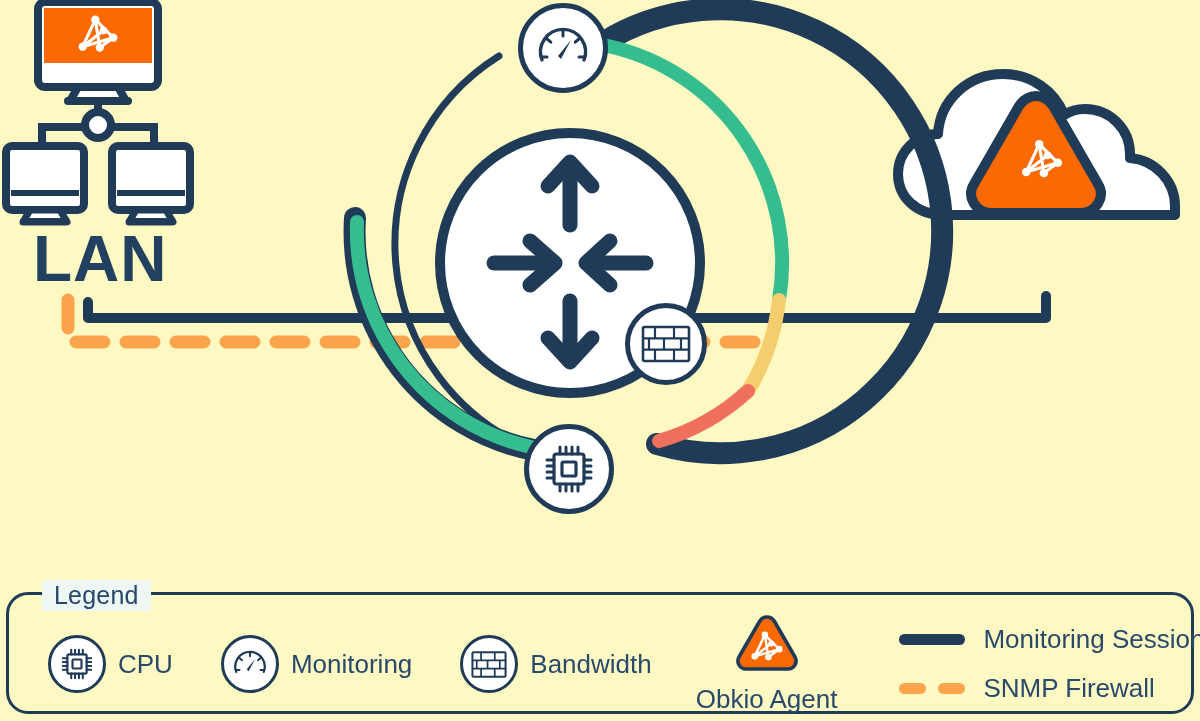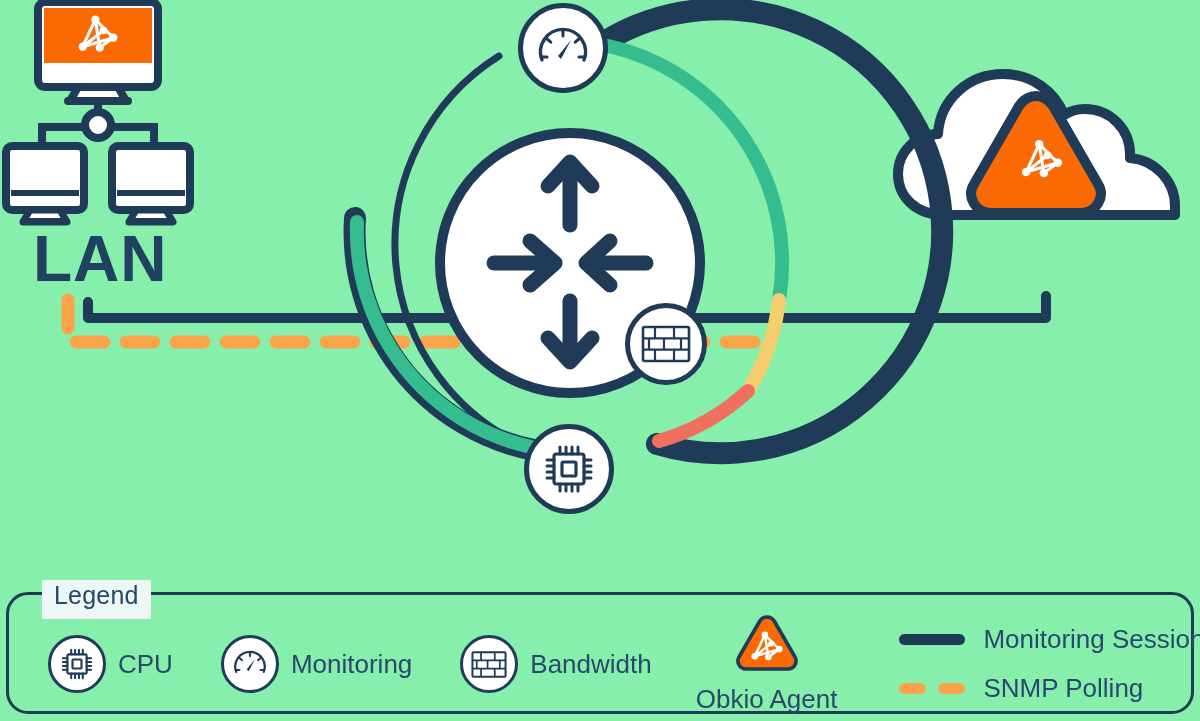--- a/index.html
+++ b/index.html
@@ -5,38 +5,38 @@
   * { box-sizing: border-box; }
   html, body {
     margin: 0; padding: 0;
     background: #ffffff;
     font-family: "Liberation Sans", sans-serif;
   }
   #stage {
     position: relative;
     width: 1200px;
     height: 721px;
-    background: #86efac;
+    background: #fef9c3;
     overflow: hidden;
   }
   svg.layer { position: absolute; inset: 0; width: 1200px; height: 721px; }
 
   
   #legend-box {
     position: absolute;
     left: 6px; top: 592px;
     width: 1188px; height: 122px;
     border: 3px solid #1F3B57;
     border-radius: 22px;
     background: transparent;
   }
   #legend-title {
     position: absolute;
     left: 42px; top: 580px;
-    padding: 1px 12px 10px 12px;
+    padding: 1px 12px 2px 12px;
     background: #EEF7F3;
     color: #26476B;
     font-size: 25px;
     line-height: 28px;
     letter-spacing: .2px;
     z-index: 5;
   }
   .legend-row {
     position: absolute;
     left: 6px; top: 592px;
@@ -373,18 +373,18 @@
     <div class="leg-lines" style="margin-left:62px;">
       <div class="leg-line-row">
         <span class="line-solid"></span>
         <span class="leg-label">Monitoring Session</span>
       </div>
       <div class="leg-line-row">
         <span class="line-dashed">
             <i></i>
             <i></i>
           </span>
-        <span class="leg-label">SNMP Polling</span>
+        <span class="leg-label">SNMP Firewall</span>
       </div>
     </div>
 
   </div>
 </div>
 
 </body></html>

